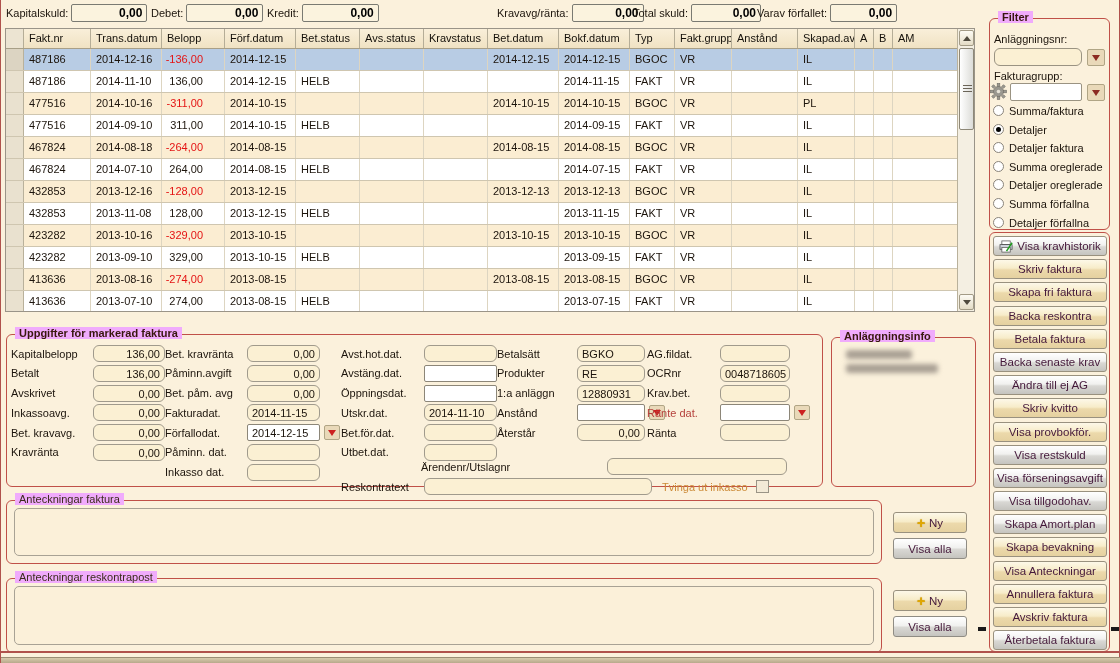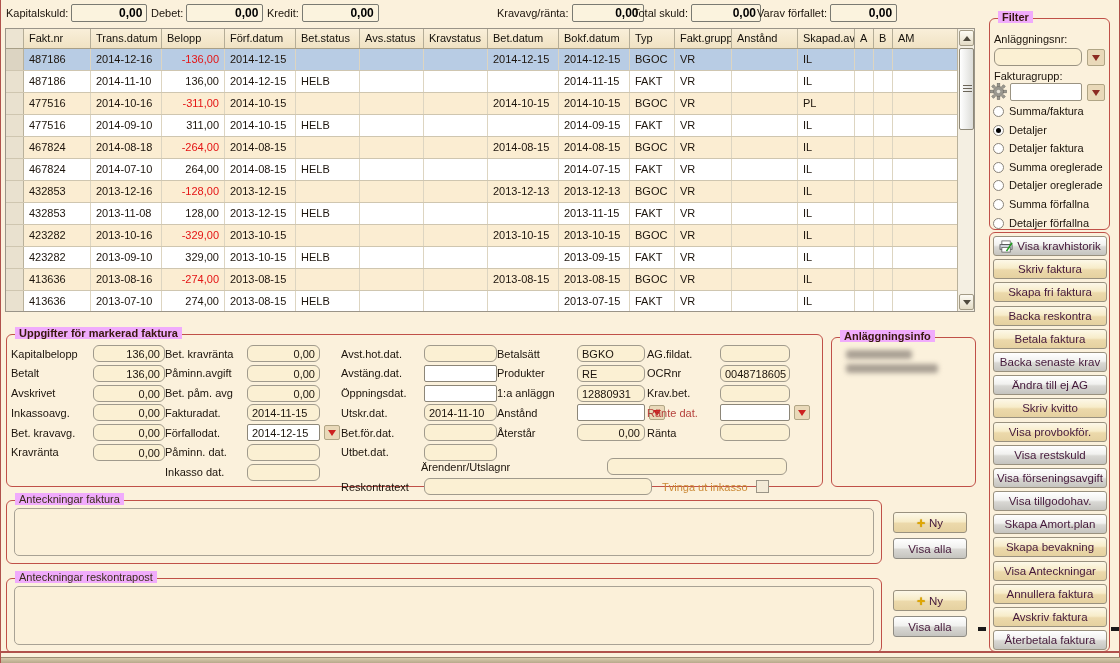--- a/index.html
+++ b/index.html
@@ -31,21 +31,21 @@
   .hcell { padding:3px 0 0 5px; border-right:1px solid #b5ad97; overflow:hidden; white-space:nowrap; color:#14100a; }
   .corner { width:18px; background:#ece4d2; border-right:1px solid #b5ad97; }
   .tbody { flex:1; overflow:hidden; position:relative; background:#a16207; }
   .trow { display:flex; height:22px; border-bottom:1px solid #cfc6b0; }
   .trow.odd  { background:#fbedd2; }
   .trow.even { background:#ffffff; }
   .trow.sel  { background:#b8cce4; }
   .rowhead { width:18px; background:#e9e1cf; border-right:1px solid #b9b19b; }
   .trow.sel .rowhead { background:#dcd4c2; }
   .tcell { padding:4px 0 0 5px; border-right:1px solid #ddd5c1; overflow:hidden; white-space:nowrap; }
-  .tcell.num { text-align:right; padding-right:5px; padding-left:0; }
+  .tcell.num { text-align:right; padding-right:21px; padding-left:0; }
   .tcell.neg { color:#e41414; }
   .c0{width:67px}.c1{width:71px}.c2{width:63px}.c3{width:71px}.c4{width:64px}
   .c5{width:64px}.c6{width:64px}.c7{width:71px}.c8{width:71px}.c9{width:45px}
   .c10{width:57px}.c11{width:66px}.c12{width:57px}.c13{width:19px}.c14{width:19px}
   .c15{flex:1; border-right:none;}
 
   
   .vscroll { position:absolute; right:0; top:0; width:17px; height:282px; background:#f4efe2; border-left:1px solid #b9b19b; }
   .sb-btn { position:absolute; left:1px; width:15px; height:16px; background:linear-gradient(#fdfbf4,#e4dcc6); border:1px solid #a39b86; border-radius:2px; display:flex; align-items:center; justify-content:center; }
   .sb-btn.up { top:1px; } .sb-btn.down { bottom:1px; }
@@ -112,21 +112,21 @@
   .btn-gray { background:linear-gradient(180deg,#ffffff 0%,#f1f1ef 45%,#d9d8d4 55%,#c5c4bf 100%); border-color:#8f8c84; }
   .plus { color:#e2a800; font-weight:bold; font-size:14px; line-height:10px; text-shadow:0 0 1px #a87c00; }
 
   
   .filterbox { left:988px; top:18px; width:121px; height:212px; }
   .fp-label { position:absolute; left:4px; white-space:nowrap; }
   .combo-field { position:absolute; left:4px; width:88px; height:18px; border:1px solid #9a9382; border-radius:6px; background:#fbf0d3; }
   .combo-field.white { background:#ffffff; border-radius:2px; }
   .combo-btn { position:absolute; left:97px; width:18px; height:17px; background:#e9d9b9; border:1px solid #b0a585; border-radius:2px; display:flex; align-items:center; justify-content:center; }
   .combo-btn::after { content:""; width:0; height:0; border-left:4px solid transparent; border-right:4px solid transparent; border-top:6px solid #8c2a22; }
-  .radio-row { position:absolute; left:3px; display:flex; align-items:flex-end; gap:5px; cursor:pointer; white-space:nowrap; }
+  .radio-row { position:absolute; left:3px; display:flex; align-items:flex-start; gap:5px; cursor:pointer; white-space:nowrap; }
   .radio { width:11px; height:11px; border-radius:50%; background:#fff; border:1px solid #8a847a; display:inline-block; position:relative; }
   .radio.on::after { content:""; position:absolute; left:2px; top:2px; width:5px; height:5px; border-radius:50%; background:#000; }
   .gear { position:absolute; left:0px; top:80px; width:17px; height:17px; }
 
   
   .actionsbox { left:988px; top:232px; width:121px; height:420px; }
   .abtn-stack { position:absolute; left:3px; top:3px; width:114px; display:flex; flex-direction:column; gap:3.2px; }
   .abtn {
     height:20px; border:1px solid #99917f; border-radius:3px;
     font-family:"Liberation Sans",sans-serif; font-size:11.5px; color:#44183a;

